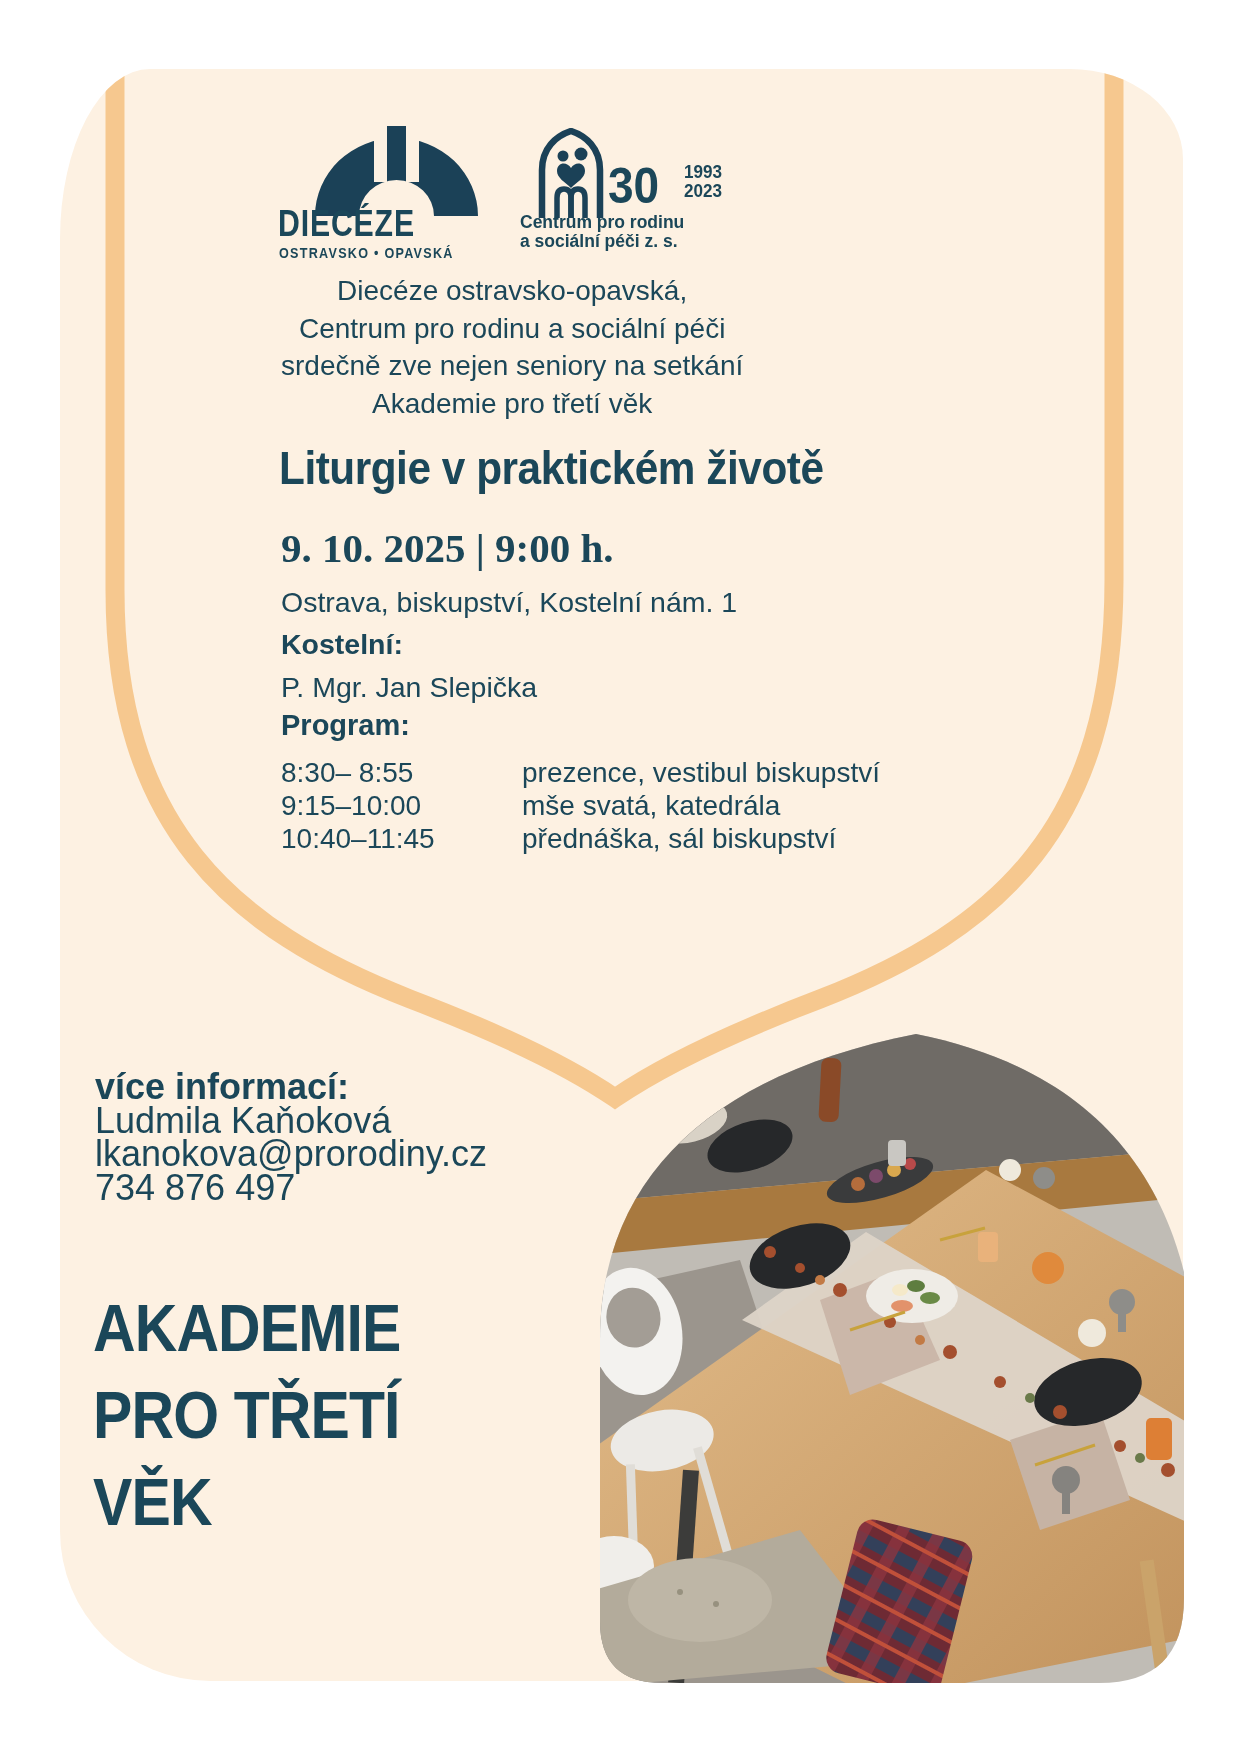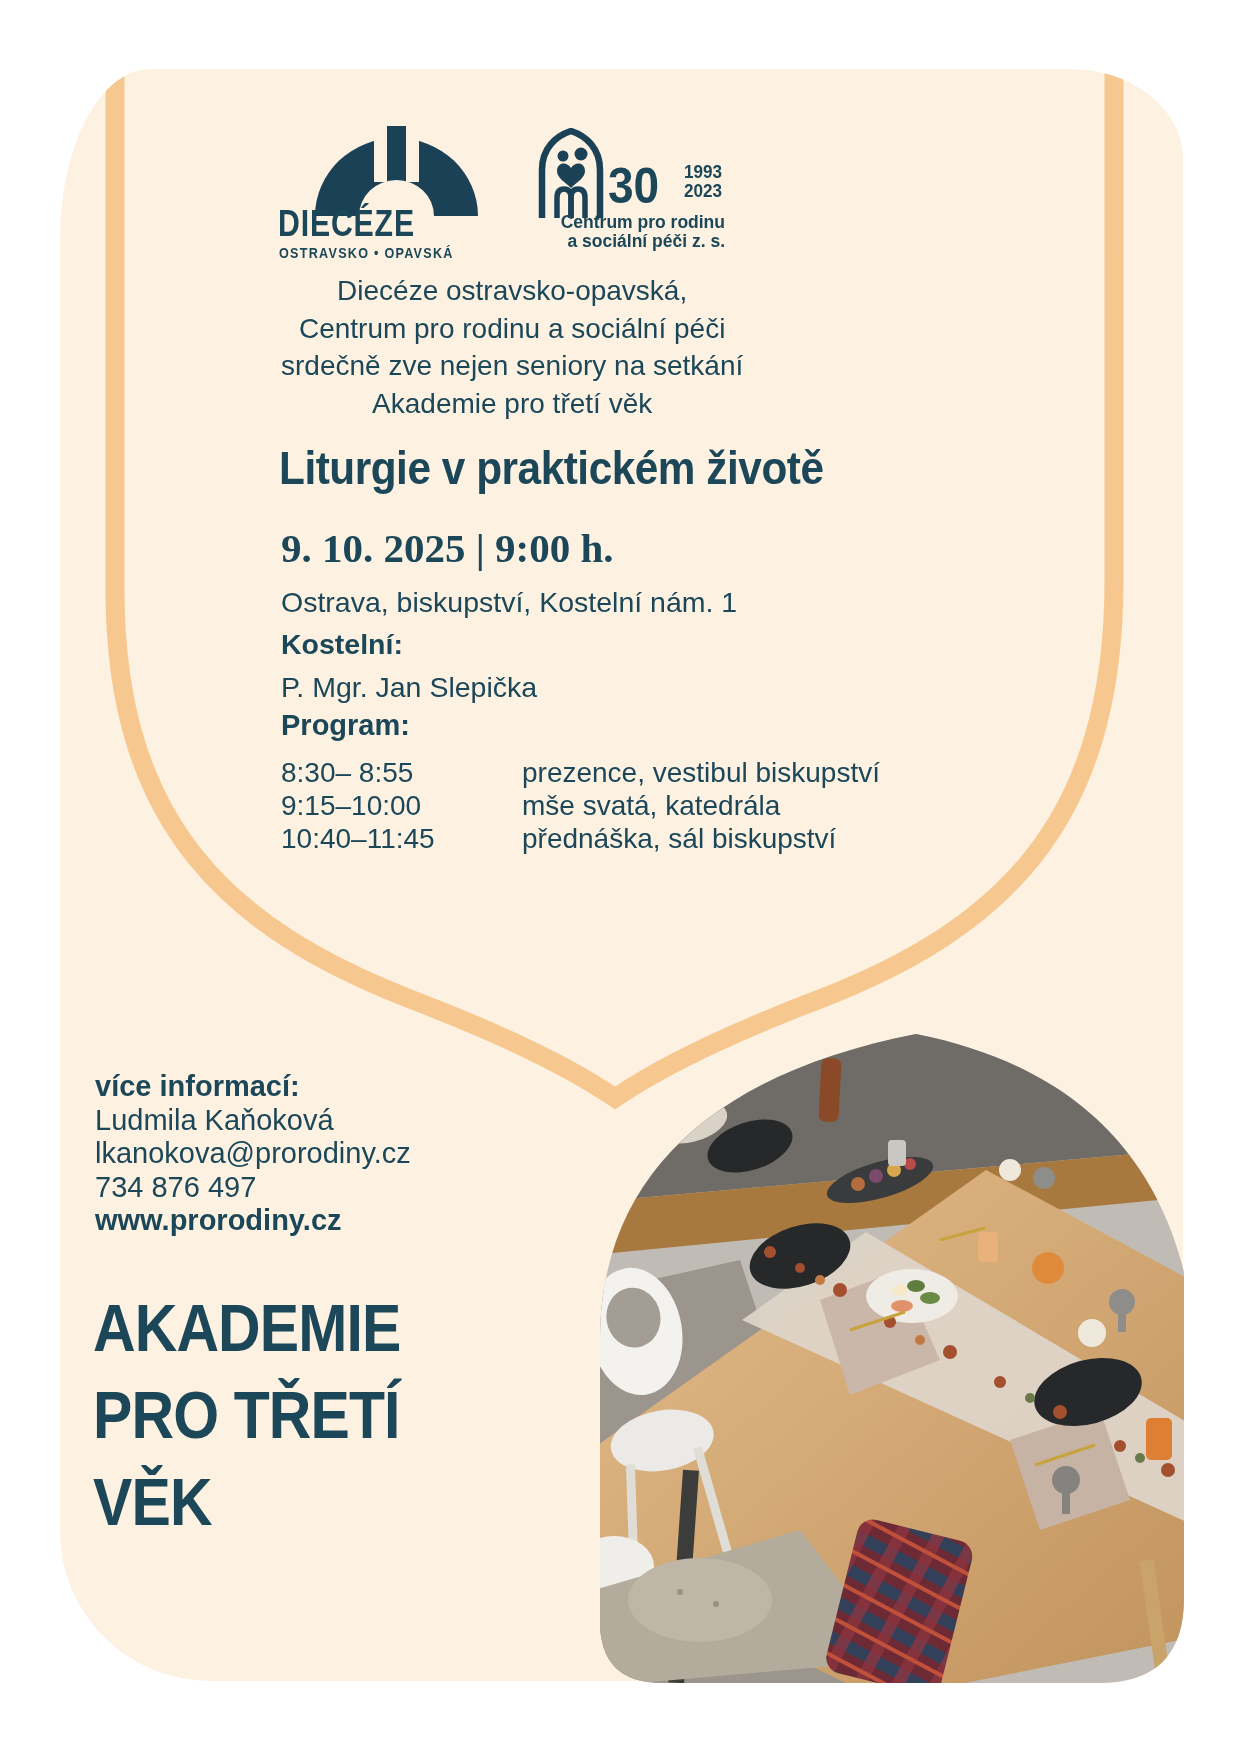--- a/index.html
+++ b/index.html
@@ -10,36 +10,36 @@
   .abs{position:absolute;}
   
   .diec-name{left:278px;top:203px;font-size:36px;font-weight:700;letter-spacing:1px;
              transform:scaleX(.84);transform-origin:left top;}
   .diec-sub{left:279px;top:244px;font-size:15px;font-weight:700;letter-spacing:1.5px;
             transform:scaleX(.84);transform-origin:left top;}
   
   .cpr-30{left:608px;top:157px;font-size:50px;font-weight:700;transform:scaleX(.92);transform-origin:left top;}
   .cpr-years{left:684px;top:162px;font-size:19px;font-weight:700;line-height:19px;
              transform:scaleX(.9);transform-origin:left top;}
-  .cpr-name{left:520px;top:213px;width:205px;text-align:right;font-size:17.5px;font-weight:700;line-height:18.5px;}
+  .cpr-name{left:520px;top:213px;width:205px;text-align:left;font-size:17.5px;font-weight:700;line-height:18.5px;}
   
   .intro{left:281px;top:272px;font-size:28px;line-height:37.5px;text-align:center;}
   .title{left:279px;top:441px;font-size:46px;font-weight:700;letter-spacing:-.5px;
          transform:scaleX(.92);transform-origin:left top;white-space:nowrap;}
   .date{left:281px;top:524px;font-size:41px;font-weight:700;font-family:Liberation Serif, serif;}
   .loc{left:281px;top:586px;font-size:28.5px;}
   .lbl{font-weight:700;}
   .lect-lbl{left:281px;top:628px;font-size:28.5px;}
   .lect{left:281px;top:671px;font-size:28.5px;}
   .prog-lbl{left:281px;top:709px;font-size:29px;}
   .prog{left:281px;top:756px;font-size:28px;line-height:33px;}
   .prog-row{display:flex;gap:22px;}
   .prog-time{width:219px;flex:0 0 219px;}
   
-  .contact{left:95px;top:1070px;font-size:29px;line-height:33.5px;}
+  .contact{left:95px;top:1070px;font-size:36px;line-height:33.5px;}
   
   .series{left:93px;top:1284px;font-size:67px;font-weight:700;line-height:87px;letter-spacing:-1px;
           transform:scaleX(.88);transform-origin:left top;}
   .nowrap{white-space:nowrap;}
 </style>
 </head>
 <body>
 
 <div class="page">
 
@@ -104,21 +104,20 @@
       <div class="prog-time">10:40–11:45</div>
       <div class="prog-act nowrap">přednáška, sál biskupství</div>
     </div>
   </div>
 
   <div class="abs contact">
     <div class="lbl">více informací:</div>
     <div>Ludmila Kaňoková</div>
     <div>lkanokova@prorodiny.cz</div>
     <div>734 876 497</div>
-    <div class="lbl">www.prorodiny.cz</div>
   </div>
 
   <div class="abs series">
     <div>AKADEMIE</div>
     <div>PRO TŘETÍ</div>
     <div>VĚK</div>
   </div>
 
   <svg class="abs" style="left:560px;top:1000px;" width="640" height="700" viewBox="560 1000 640 700" aria-hidden="true">
     <defs>

